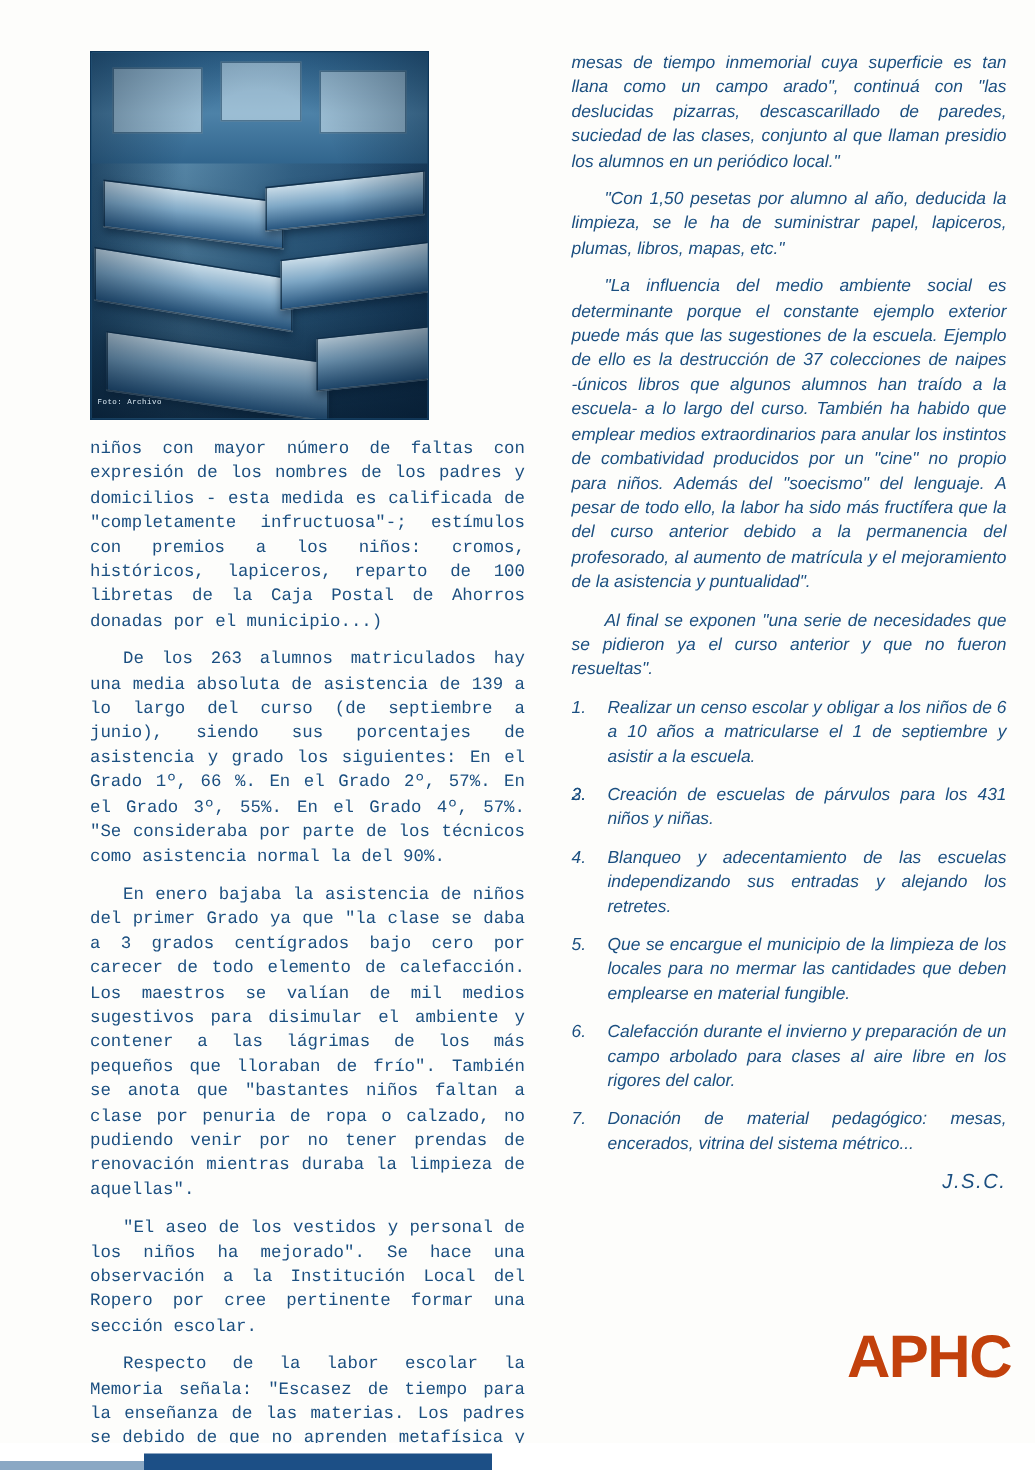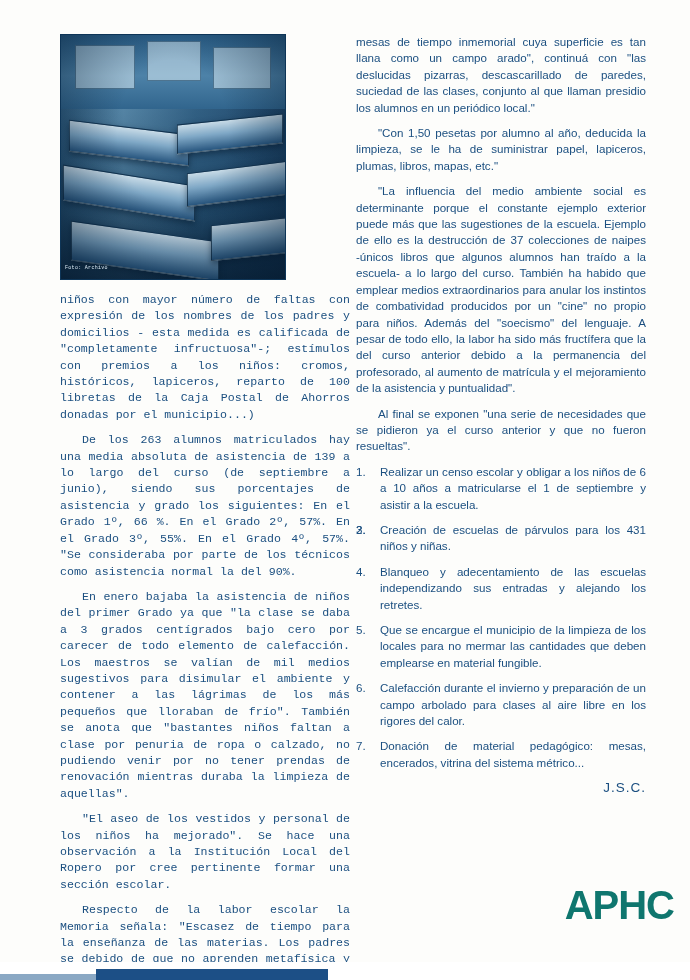--- a/index.html
+++ b/index.html
@@ -28,21 +28,21 @@
   .col {
     position: absolute;
     top: 34px;
     width: 290px;
     font-size: 11.6px;
     line-height: 16.4px;
     color: #1b4f80;
     text-align: justify;
   }
   .col-left { left: 60px; font-family: Liberation Mono, monospace; }
-  .col-right { left: 356px; }
+  .col-right { left: 381px; font-style: italic; }
 
   .col p {
     margin: 0 0 9px 0;
     text-indent: 22px;
   }
   .col p.noindent {
     text-indent: 0;
   }
 
   
@@ -130,21 +130,21 @@
   }
 
   
   .logo {
     position: absolute;
     right: 16px;
     bottom: 52px;
     font-size: 40px;
     font-weight: bold;
     letter-spacing: -1px;
-    color: #0f766e;
+    color: #c2410c;
     font-family: "Liberation Sans", sans-serif;
     text-align: center;
   }
 
   
   .strip-bottom {
     position: absolute;
     left: 0;
     bottom: 0;
     width: 690px;

